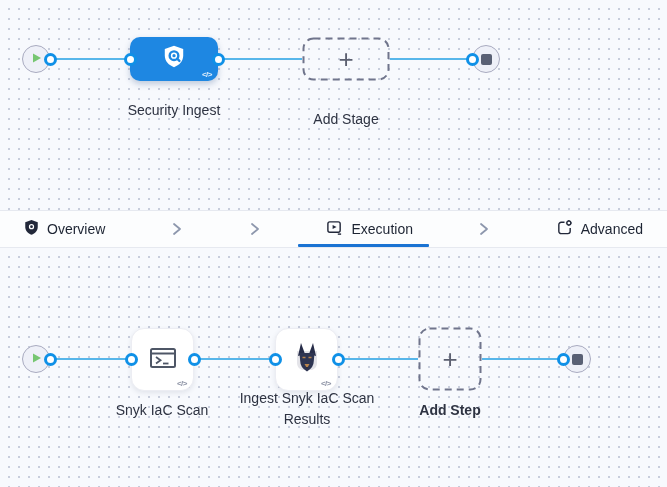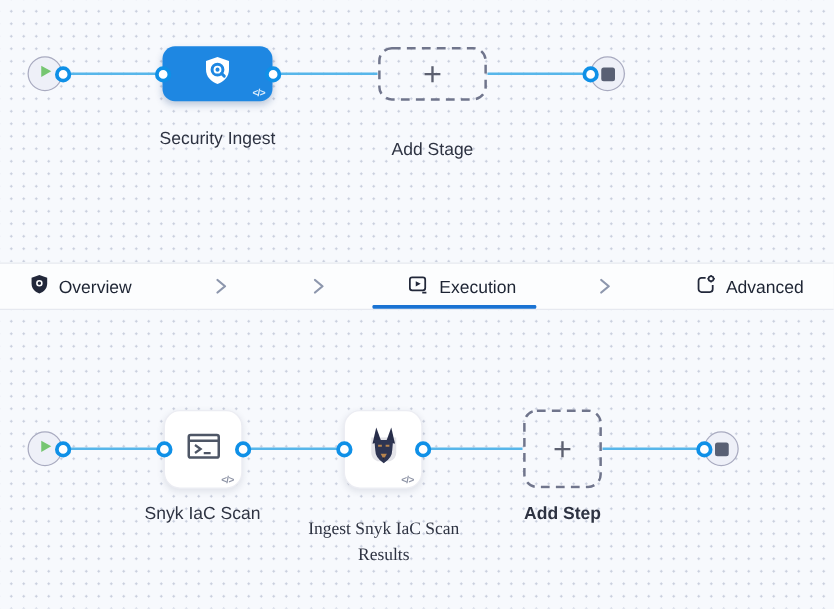--- a/index.html
+++ b/index.html
@@ -230,17 +230,17 @@
           <rect x="1.5" y="1.5" width="61" height="61" rx="10" fill="none" stroke="#70758c" stroke-width="2" stroke-dasharray="7 5"></rect>
         </svg>
       <span class="plus">+</span>
     </div>
 
     <div class="term-node" style="left:563px; top:97px;">
       <span class="stop-square"></span>
     </div>
 
     <div class="node-label" style="left:92px; top:152px; width:140px;">Snyk IaC Scan</div>
-    <div class="node-label" style="left:239px; top:165px; width:136px;font-family:Liberation Serif, serif;">Ingest Snyk IaC Scan Results</div>
+    <div class="node-label" style="left:239px; top:140px; width:136px;">Ingest Snyk IaC Scan Results</div>
     <div class="node-label" style="left:410px; top:152px; width:80px;font-weight:bold;">Add Step</div>
   </div>
 
 </div>
 
 </body></html>

